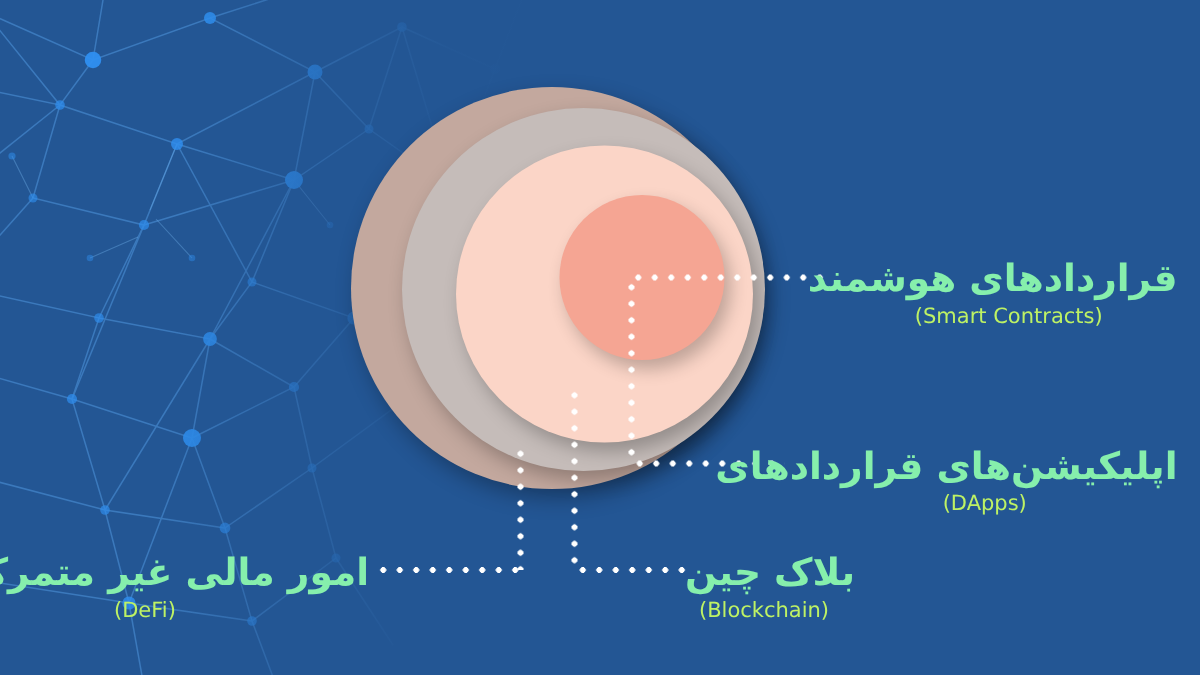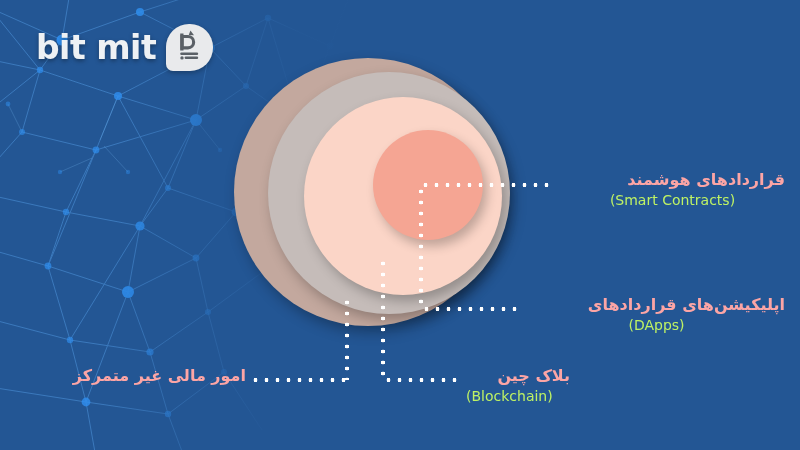--- a/index.html
+++ b/index.html
@@ -54,21 +54,21 @@
   .dot-h{position:absolute;height:4px;
     background-image:radial-gradient(circle,#ffffff 0 1.9px,rgba(0,0,0,0) 2.1px);
     background-size:11px 4px;background-repeat:repeat-x;background-position:left center;}
   .dot-v{position:absolute;width:4px;
     background-image:radial-gradient(circle,#ffffff 0 1.9px,rgba(0,0,0,0) 2.1px);
     background-size:4px 11px;background-repeat:repeat-y;background-position:center top;}
 
   
   .label{position:absolute;direction:rtl;}
   .label .fa{
-    color:#fca5a5;font-size:16px;font-weight:bold;white-space:nowrap;line-height:1.25;
+    color:#86efac;font-size:25px;font-weight:bold;white-space:nowrap;line-height:1.25;
     font-family:"DejaVu Sans","Liberation Sans",sans-serif;
   }
   .label .en{
     color:#bef264;font-size:14px;white-space:nowrap;line-height:1.5;direction:ltr;
     font-family:"DejaVu Sans","Liberation Sans",sans-serif;
   }
   .align-right{text-align:right;}
   .align-center{}
 </style>
 </head>
@@ -156,36 +156,20 @@
       <circle cx="8" cy="104" r="2.4" opacity="0.5"></circle>
       <circle cx="60" cy="172" r="2.2" opacity="0.45"></circle>
       <circle cx="128" cy="172" r="2.2" opacity="0.45"></circle>
       <circle cx="220" cy="150" r="2.2" opacity="0.4"></circle>
       <circle cx="276" cy="190" r="2.2" opacity="0.4"></circle>
       <circle cx="186" cy="462" r="3" opacity="0.5"></circle>
     </g>
   </svg>
   <div id="bg-fade"></div>
 
-  <div id="logo">
-    <div id="logo-mark">
-      <svg width="47" height="47" viewBox="0 0 47 47">
-        <g fill="#5b6066">
-          <path d="M14.5,11 h7.5 a7.2,7.2 0 0 1 0,14.4 h-7.5 z
-                   M17.7,14.1 v8.2 h4.3 a4.1,4.1 0 0 0 0,-8.2 z"></path>
-          <rect x="14.2" y="9.5" width="3.3" height="17"></rect>
-          <rect x="14.2" y="28.4" width="18" height="2.5" rx="1.25"></rect>
-          <rect x="18.6" y="32.6" width="13.6" height="2.5" rx="1.25"></rect>
-          <circle cx="16" cy="33.9" r="1.7"></circle>
-          <path d="M24.4,6.6 l3.6,4.6 l-5.2,-0.2 z"></path>
-        </g>
-      </svg>
-    </div>
-    <div id="logo-text">bit mit</div>
-  </div>
 
   <div class="ring" id="ring-defi"></div>
   <div class="ring" id="ring-blockchain"></div>
   <div class="ring" id="ring-dapps"></div>
   <div class="ring" id="ring-contracts"></div>
 
   <div class="dot-h" style="left:420px;top:183px;width:132px;"></div>
 
   <div class="dot-v" style="left:419px;top:186px;height:124px;"></div>
   <div class="dot-h" style="left:421px;top:307px;width:102px;"></div>
@@ -206,15 +190,16 @@
     <div class="en" style="text-align:center;">(DApps)</div>
   </div>
 
   <div class="label align-center" style="left:466px;top:366px;width:104px;">
     <div class="fa">بلاک چین</div>
     <div class="en">(Blockchain)</div>
   </div>
 
   <div class="label align-center" style="left:76px;top:366px;width:170px;">
     <div class="fa">امور مالی غیر متمرکز</div>
+    <div class="en">(DeFi)</div>
   </div>
 
 </div>
 
 </body></html>

